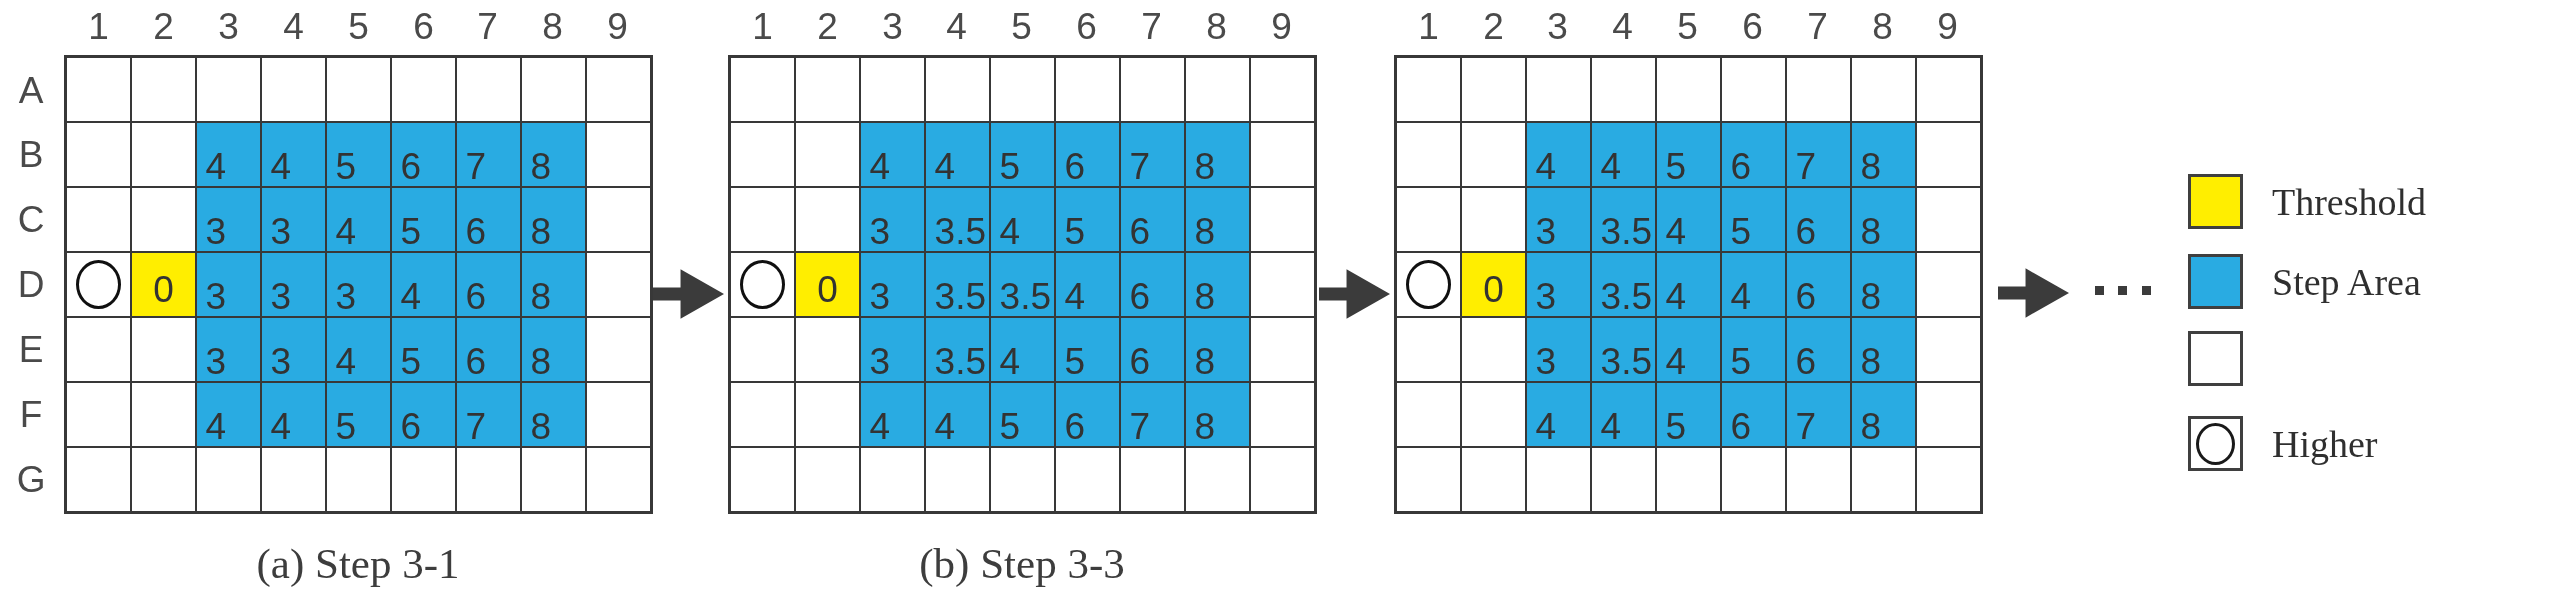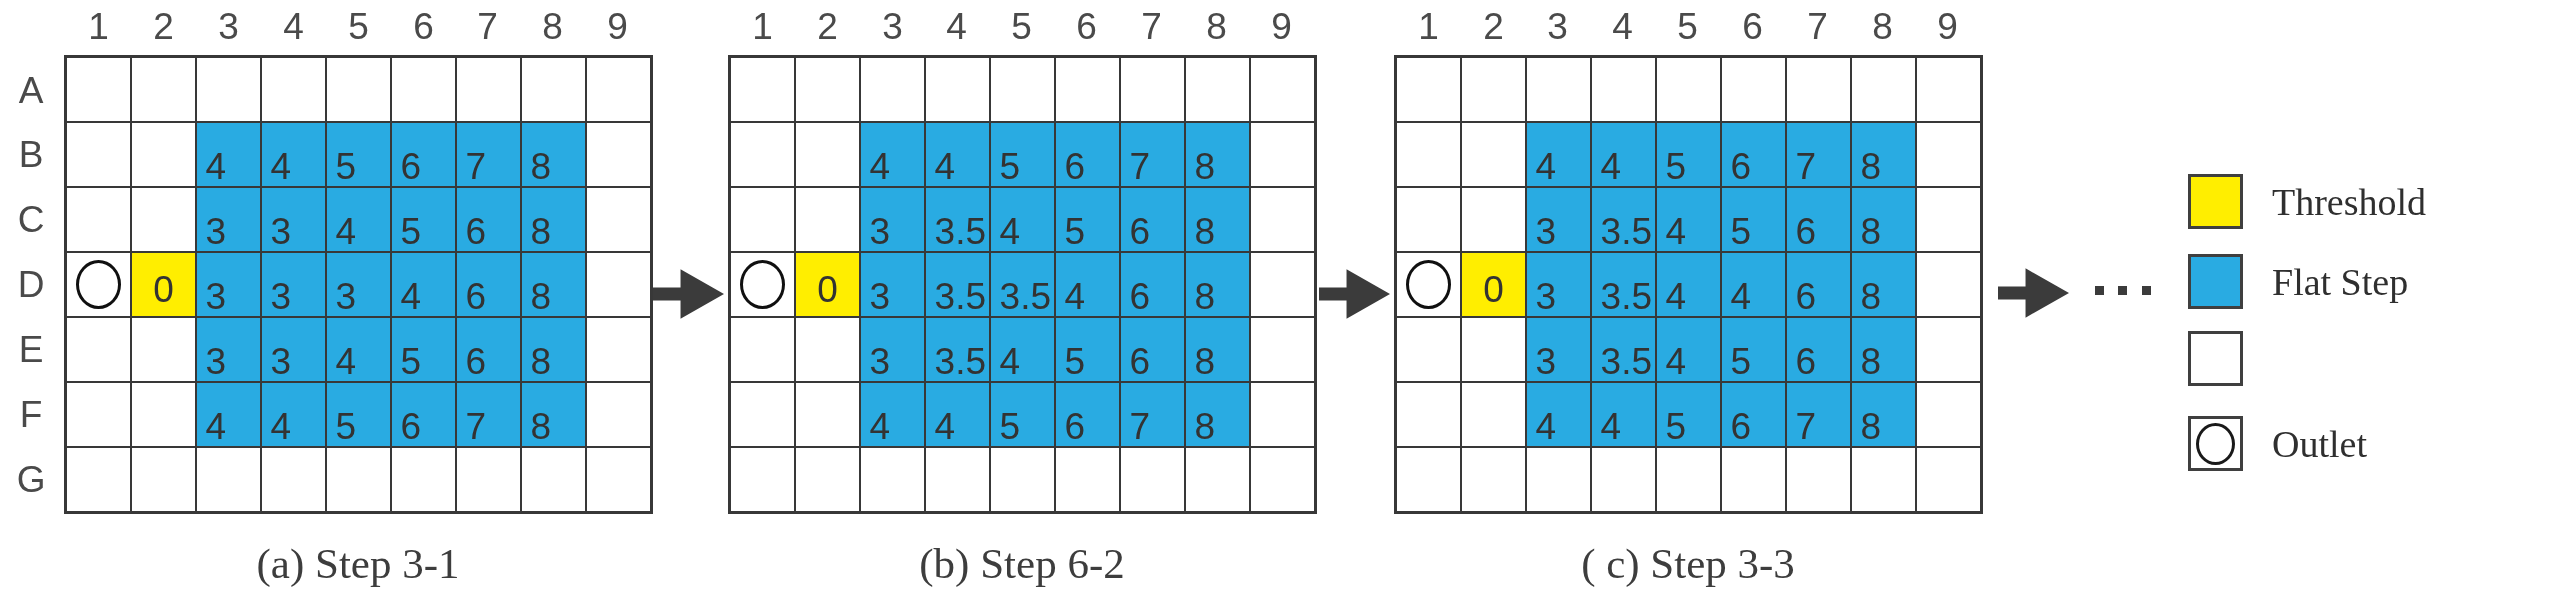--- a/index.html
+++ b/index.html
@@ -311,21 +311,21 @@
       <div class="cell"></div>
       <div class="cell"></div>
       <div class="cell"></div>
       <div class="cell"></div>
       <div class="cell"></div>
       <div class="cell"></div>
       <div class="cell"></div>
       <div class="cell"></div>
       <div class="cell"></div>
     </div>
-    <div class="caption" style="left: 730px; top: 535px;">(b) Step 6-2</div>
+    <div class="caption" style="left: 730px; top: 535px;">(b) Step 3-3</div>
     <div class="col-header" style="left: 1396px; top: 1.4px; width: 65px; height: 52px;">1</div>
     <div class="col-header" style="left: 1461px; top: 1.4px; width: 65px; height: 52px;">2</div>
     <div class="col-header" style="left: 1525px; top: 1.4px; width: 65px; height: 52px;">3</div>
     <div class="col-header" style="left: 1590px; top: 1.4px; width: 65px; height: 52px;">4</div>
     <div class="col-header" style="left: 1655px; top: 1.4px; width: 65px; height: 52px;">5</div>
     <div class="col-header" style="left: 1720px; top: 1.4px; width: 65px; height: 52px;">6</div>
     <div class="col-header" style="left: 1785px; top: 1.4px; width: 65px; height: 52px;">7</div>
     <div class="col-header" style="left: 1850px; top: 1.4px; width: 65px; height: 52px;">8</div>
     <div class="col-header" style="left: 1915px; top: 1.4px; width: 65px; height: 52px;">9</div>
     <div class="grid" style="left: 1394px; top: 55px; grid-template-columns: repeat(9, 65px); grid-template-rows: repeat(7, 65px);">
@@ -450,36 +450,35 @@
       <div class="cell"></div>
       <div class="cell"></div>
       <div class="cell"></div>
       <div class="cell"></div>
       <div class="cell"></div>
       <div class="cell"></div>
       <div class="cell"></div>
       <div class="cell"></div>
       <div class="cell"></div>
     </div>
-    <div class="caption" style="left: 1396px; top: 535px;">( c) Step 3-3</div>
     <div class="arrow" style="left: 653px; top: 265px;"><svg width="71" height="58" viewBox="0 0 98 80">
         <polygon points="0,31 38,31 38,6 98,40 38,74 38,49 0,49" fill="#3B3B3B"></polygon>
       </svg></div>
     <div class="arrow" style="left: 1319px; top: 265px;"><svg width="71" height="58" viewBox="0 0 98 80">
         <polygon points="0,31 38,31 38,6 98,40 38,74 38,49 0,49" fill="#3B3B3B"></polygon>
       </svg></div>
     <div class="arrow" style="left: 1998px; top: 264px;"><svg width="71" height="58" viewBox="0 0 98 80">
         <polygon points="0,31 38,31 38,6 98,40 38,74 38,49 0,49" fill="#3B3B3B"></polygon>
       </svg></div>
     <div class="dot" style="left: 2095px; top: 286px;"></div>
     <div class="dot" style="left: 2118px; top: 286px;"></div>
     <div class="dot" style="left: 2142px; top: 286px;"></div>
     <div class="swatch" style="left: 2188px; top: 174px; background: rgb(255, 238, 0);"></div>
     <div class="legend-label" style="left: 2272px; top: 174px;">Threshold</div>
     <div class="swatch" style="left: 2188px; top: 254px; background: rgb(41, 171, 226);"></div>
-    <div class="legend-label" style="left: 2272px; top: 254px;">Flat Step</div>
+    <div class="legend-label" style="left: 2272px; top: 254px;">Step Area</div>
     <div class="swatch" style="left: 2188px; top: 331px; background: rgb(255, 255, 255);"></div>
     <div class="swatch" style="left: 2188px; top: 416px; background: rgb(255, 255, 255);">
       <div class="swatch-circle"></div>
     </div>
-    <div class="legend-label" style="left: 2272px; top: 416px;">Outlet</div>
+    <div class="legend-label" style="left: 2272px; top: 416px;">Higher</div>
   </div>
 
 
 </body></html>

